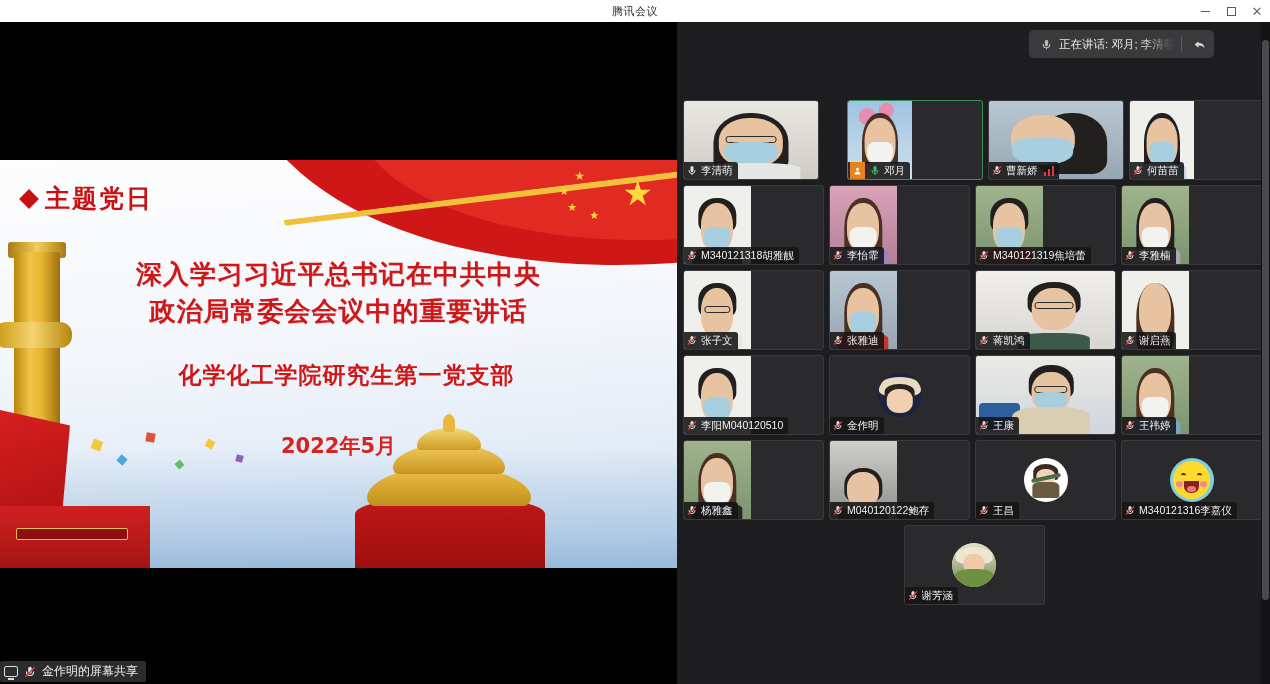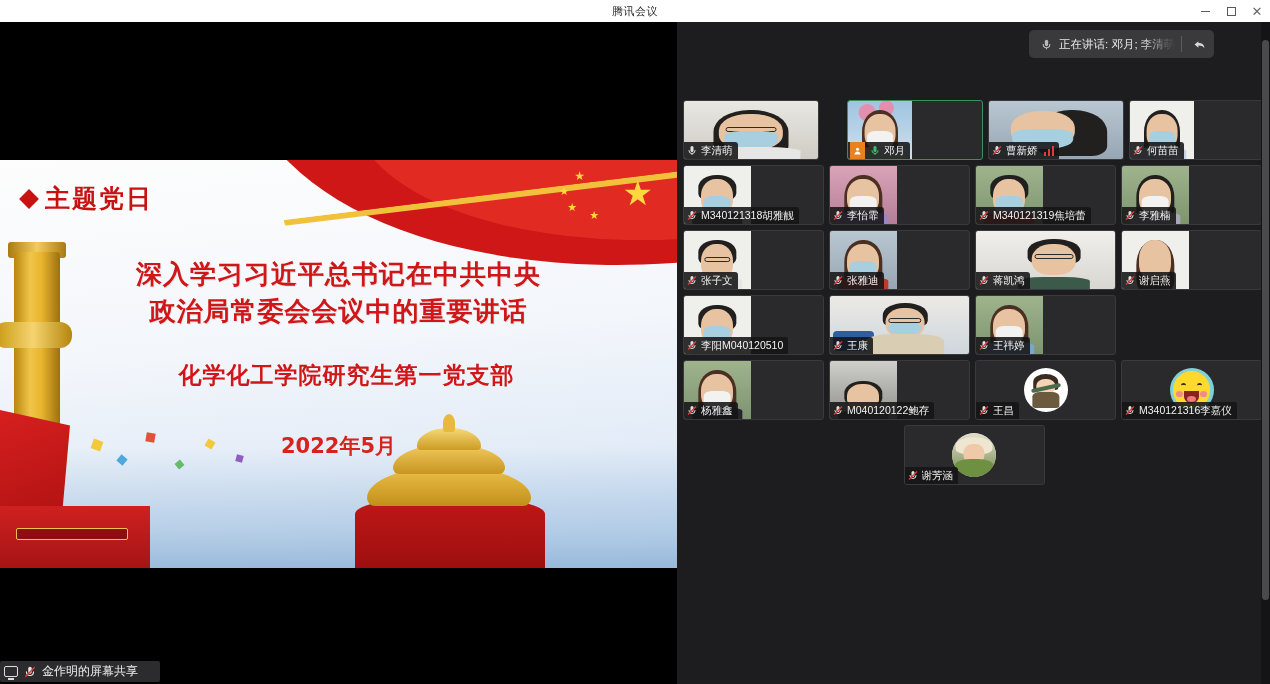--- a/index.html
+++ b/index.html
@@ -174,21 +174,21 @@
   .c1 { left: 92px; bottom: 118px; width: 10px; height: 10px; background:#f2c83c; transform: rotate(20deg);}
   .c2 { left: 118px; bottom: 104px; width: 8px; height: 8px; background:#4ea7de; transform: rotate(40deg);}
   .c3 { left: 146px; bottom: 126px; width: 9px; height: 9px; background:#e0523a; transform: rotate(10deg);}
   .c4 { left: 176px; bottom: 100px; width: 7px; height: 7px; background:#66bb6a; transform: rotate(50deg);}
   .c5 { left: 206px; bottom: 120px; width: 8px; height: 8px; background:#f2c83c; transform: rotate(30deg);}
   .c6 { left: 236px; bottom: 106px; width: 7px; height: 7px; background:#8e5fc0; transform: rotate(15deg);}
 
   
   .share-status {
     position: absolute; left: 0; bottom: 2px;
-    height: 21px; padding: 0 22px 0 4px;
+    height: 21px; padding: 0 8px 0 4px;
     background: #2c2c2e;
     display: flex; align-items: center; gap: 5px;
     border-radius: 2px;
   }
   .share-status-text { font-size: 12px; color: #efefef; }
   .icon-screen { width: 14px; height: 11px; border: 1.6px solid #dcdcdc; border-radius: 2px; position: relative; }
   .icon-screen::after { content:''; position:absolute; left: 3px; bottom:-4px; width: 6px; height:2px; background:#dcdcdc; }
 
   
   .grid-pane {
@@ -214,21 +214,21 @@
   }
   .speaking-back { width: 22px; height: 22px; display:flex; align-items:center; justify-content:center; }
 
   .tile-grid {
     position: absolute; left: 6px; top: 78px;
     width: 582px;
   }
   .tile-row { display: flex; gap: 5px; margin-bottom: 5px; }
   .tile {
     position: relative;
-    width: 141px; height: 60px;
+    width: 141px; height: 80px;
     background: #2a2a2c;
     border: 1px solid #3a3a3c;
     border-radius: 3px;
     overflow: hidden;
   }
   .tile.active { border: 1.5px solid #3b8f5f; margin-left: 23px; }
   .vid {
     position: absolute; top: 0; height: 100%;
     left: 26%; width: 48%;
   }
@@ -652,20 +652,36 @@
           <div class="namebar">
             <svg width="12" height="13" viewBox="0 0 24 24">
               <path d="M12 3a3 3 0 0 1 3 3v6a3 3 0 0 1-6 0V6a3 3 0 0 1 3-3z" fill="#e0e0e0"></path>
               <path d="M6 11v1a6 6 0 0 0 12 0v-1" stroke="#e0e0e0" stroke-width="2" fill="none"></path>
               <line x1="4" y1="20" x2="20" y2="4" stroke="#e23b3b" stroke-width="2.6"></line>
             </svg>
             <span class="name-text">李阳M040120510</span>
           </div>
         </div>
 
+        <div class="tile">
+          <div class="avatar-circle">
+            <div style="position:absolute;inset:0;background:#1a2340"></div>
+            <div style="position:absolute;left:50%;top:8%;transform:translateX(-50%);width:96%;height:44%;background:#e8dcc0;border-radius:50% 50% 28% 28%"></div>
+            <div style="position:absolute;left:50%;top:26%;transform:translateX(-50%);width:70%;height:40%;background:#2b2320;border-radius:46% 46% 20% 20%"></div>
+            <div style="position:absolute;left:50%;top:36%;transform:translateX(-50%);width:60%;height:54%;background:#f2cfae;border-radius:44%"></div>
+          </div>
+          <div class="namebar">
+            <svg width="12" height="13" viewBox="0 0 24 24">
+              <path d="M12 3a3 3 0 0 1 3 3v6a3 3 0 0 1-6 0V6a3 3 0 0 1 3-3z" fill="#e0e0e0"></path>
+              <path d="M6 11v1a6 6 0 0 0 12 0v-1" stroke="#e0e0e0" stroke-width="2" fill="none"></path>
+              <line x1="4" y1="20" x2="20" y2="4" stroke="#e23b3b" stroke-width="2.6"></line>
+            </svg>
+            <span class="name-text">金作明</span>
+          </div>
+        </div>
 
         <div class="tile">
           <div class="vid full face" style="background:linear-gradient(180deg,#eceae6,#cfd6dd)">
             <div style="position:absolute;left:2%;bottom:6%;width:30%;height:34%;background:#2d5f9e;border-radius:4px"></div>
             <div class="hair" style="left:54%;top:12%;width:32%"></div>
             <div class="head" style="left:54%;top:20%;width:28%;height:52%"></div>
             <div class="glasses" style="left:54%;top:38%;width:24%"></div>
             <div class="mask" style="left:54%;top:46%;width:24%;height:22%"></div>
             <div class="body cream" style="left:54%;width:56%;height:34%"></div>
           </div>

